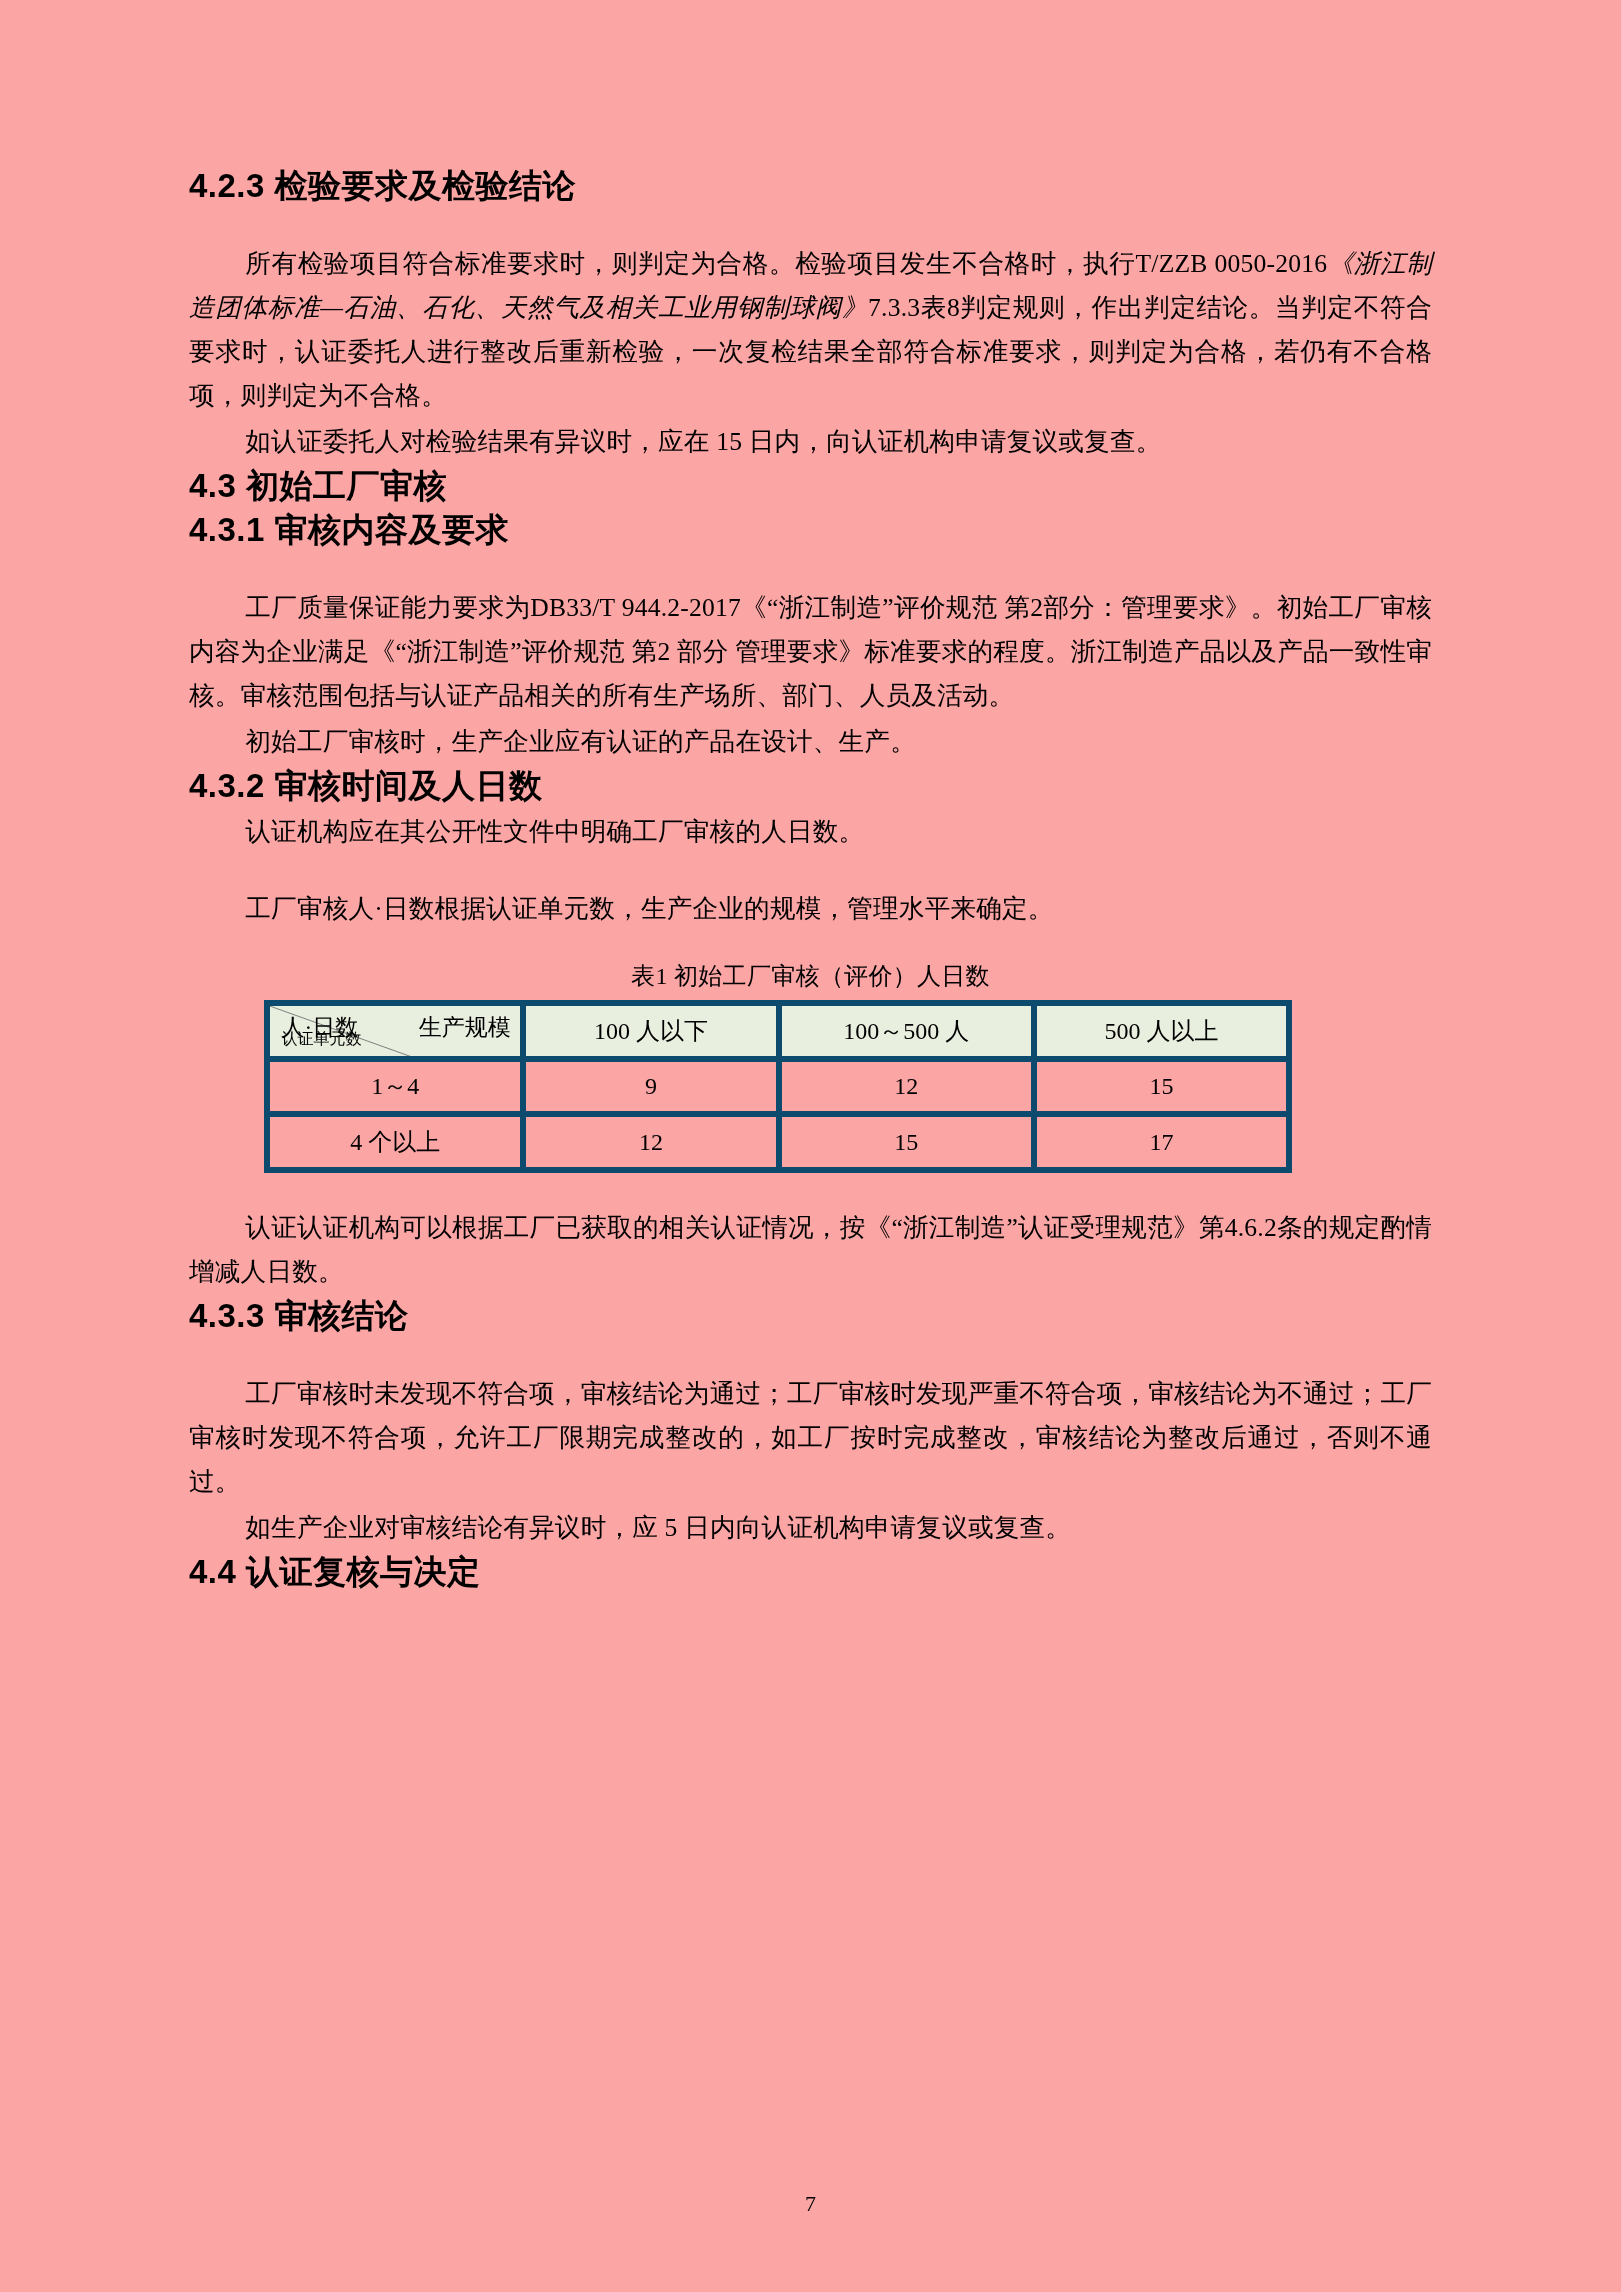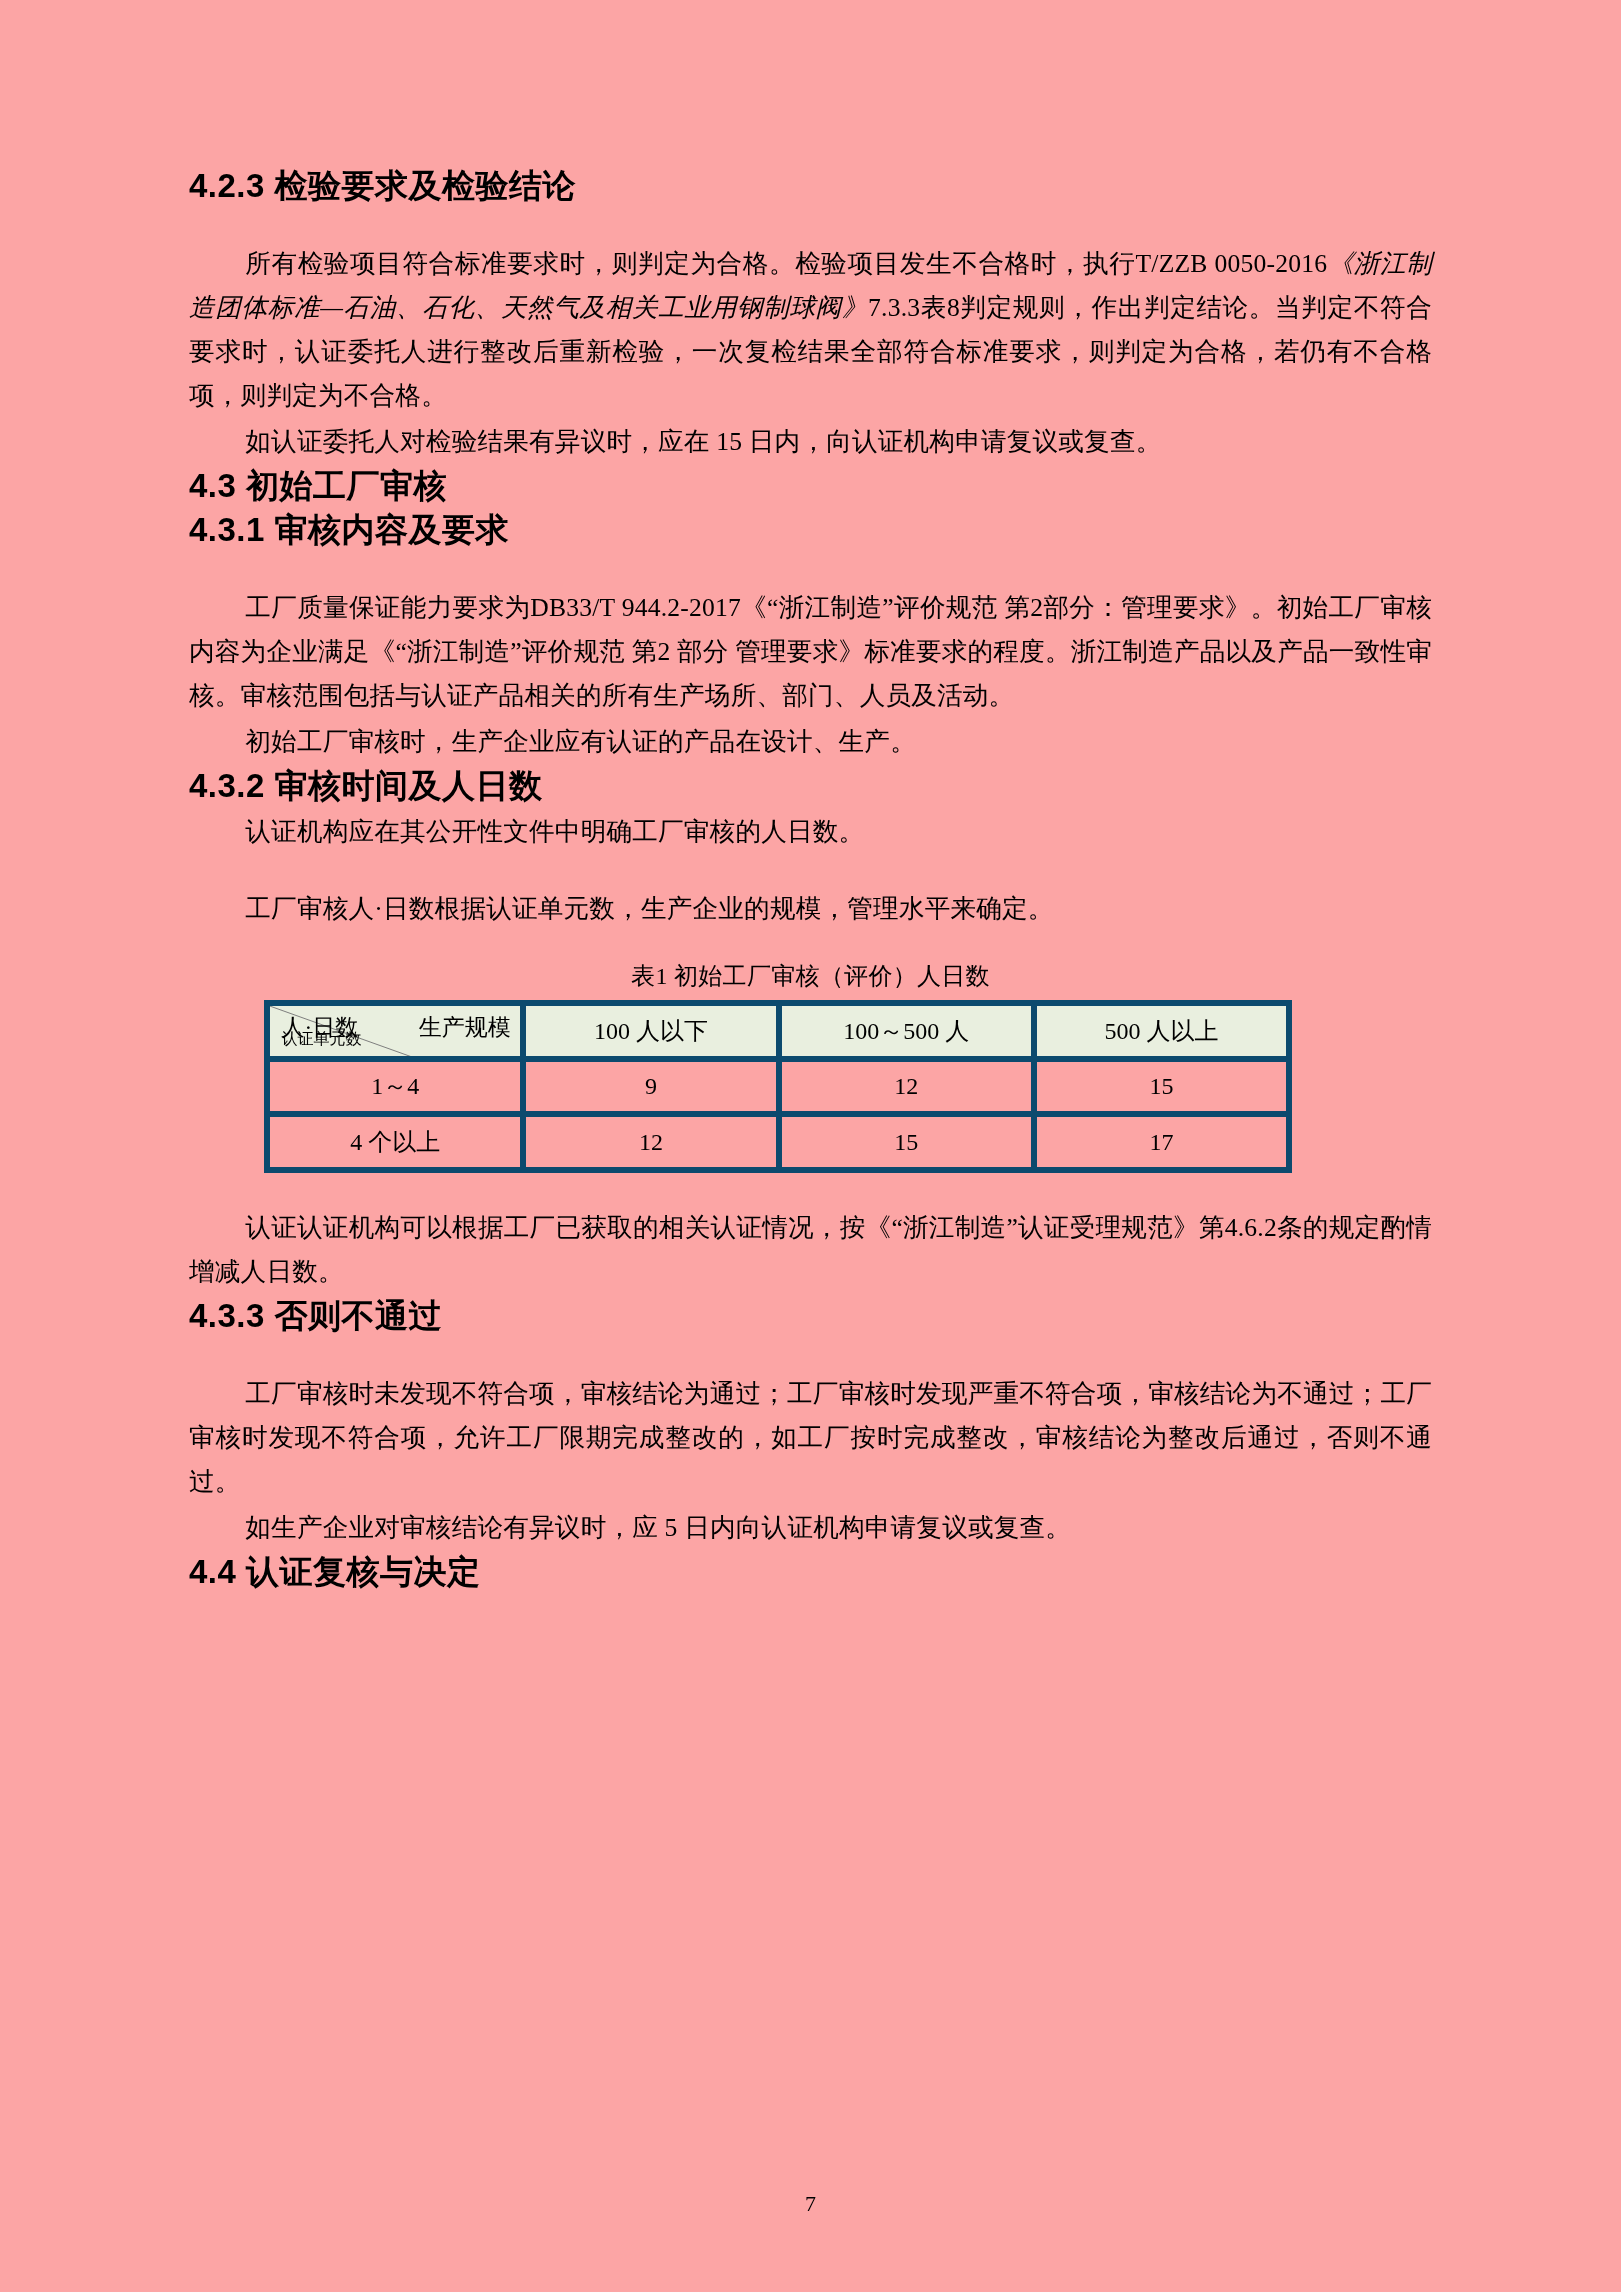--- a/index.html
+++ b/index.html
@@ -174,21 +174,21 @@
           <td class="row-label">4 个以上</td>
           <td>12</td>
           <td>15</td>
           <td>17</td>
         </tr>
       </tbody>
     </table>
 
     <p class="para first indent">认证认证机构可以根据工厂已获取的相关认证情况，按《“浙江制造”认证受理规范》第4.6.2条的规定酌情增减人日数。</p>
 
-    <h1 class="sec-head h-433">4.3.3 否则不通过</h1>
+    <h1 class="sec-head h-433">4.3.3 审核结论</h1>
 
     <p class="para first indent">工厂审核时未发现不符合项，审核结论为通过；工厂审核时发现严重不符合项，审核结论为不通过；工厂审核时发现不符合项，允许工厂限期完成整改的，如工厂按时完成整改，审核结论为整改后通过，否则不通过。</p>
 
     <p class="para tight indent">如生产企业对审核结论有异议时，应 5 日内向认证机构申请复议或复查。</p>
 
     <h1 class="sec-head h-44">4.4 认证复核与决定</h1>
 
   </div>
 
   <div class="page-number">7</div>

